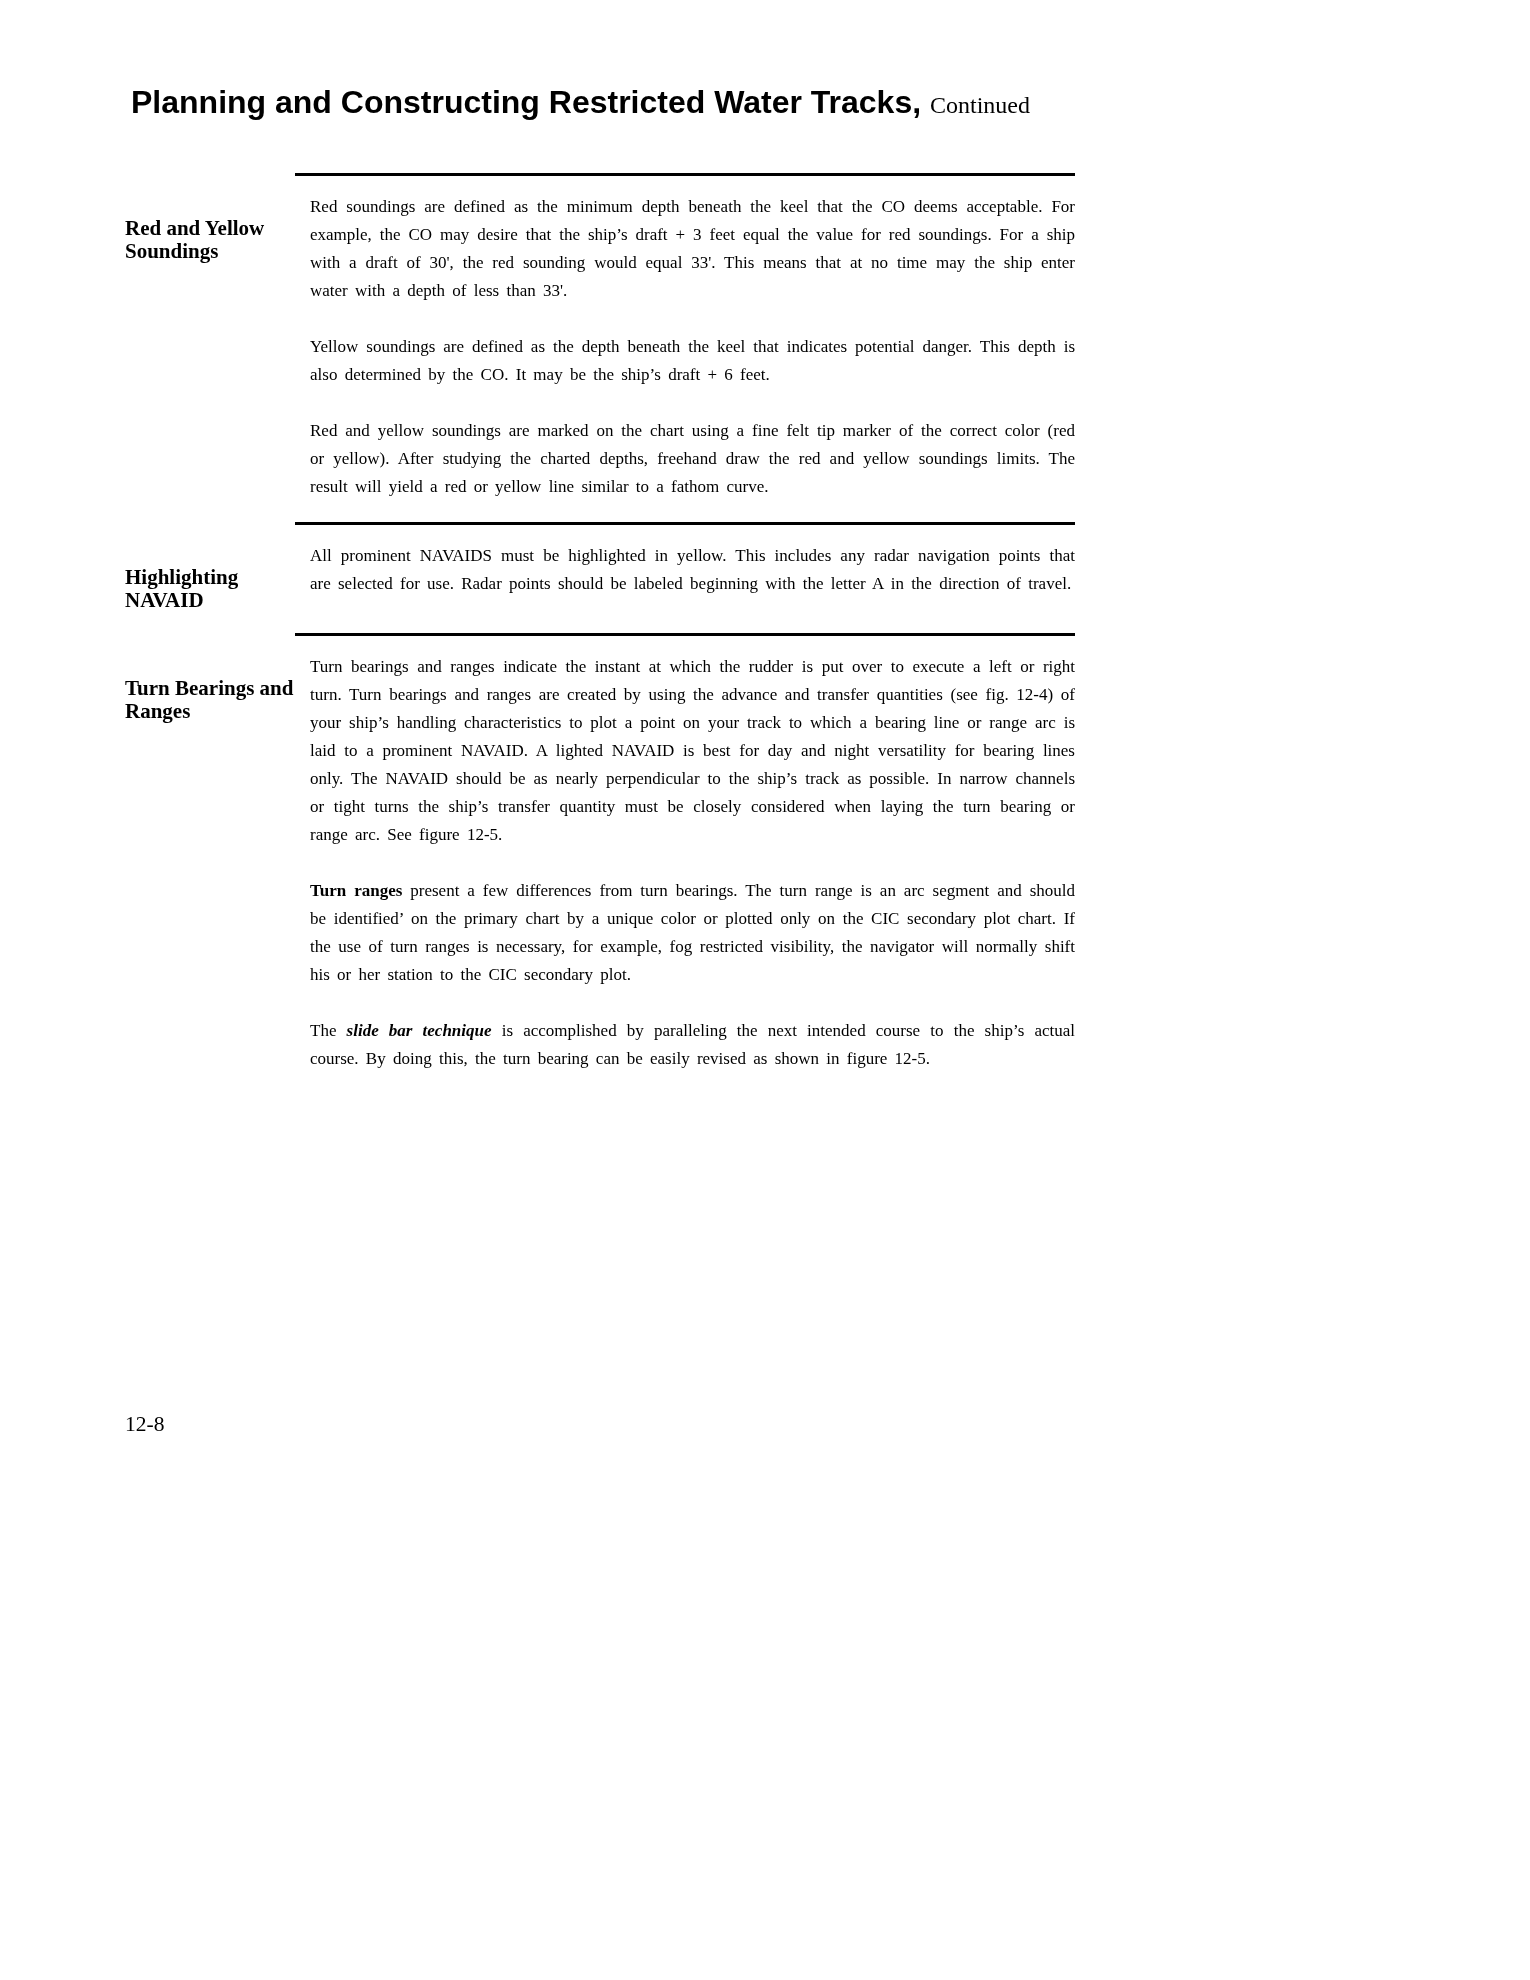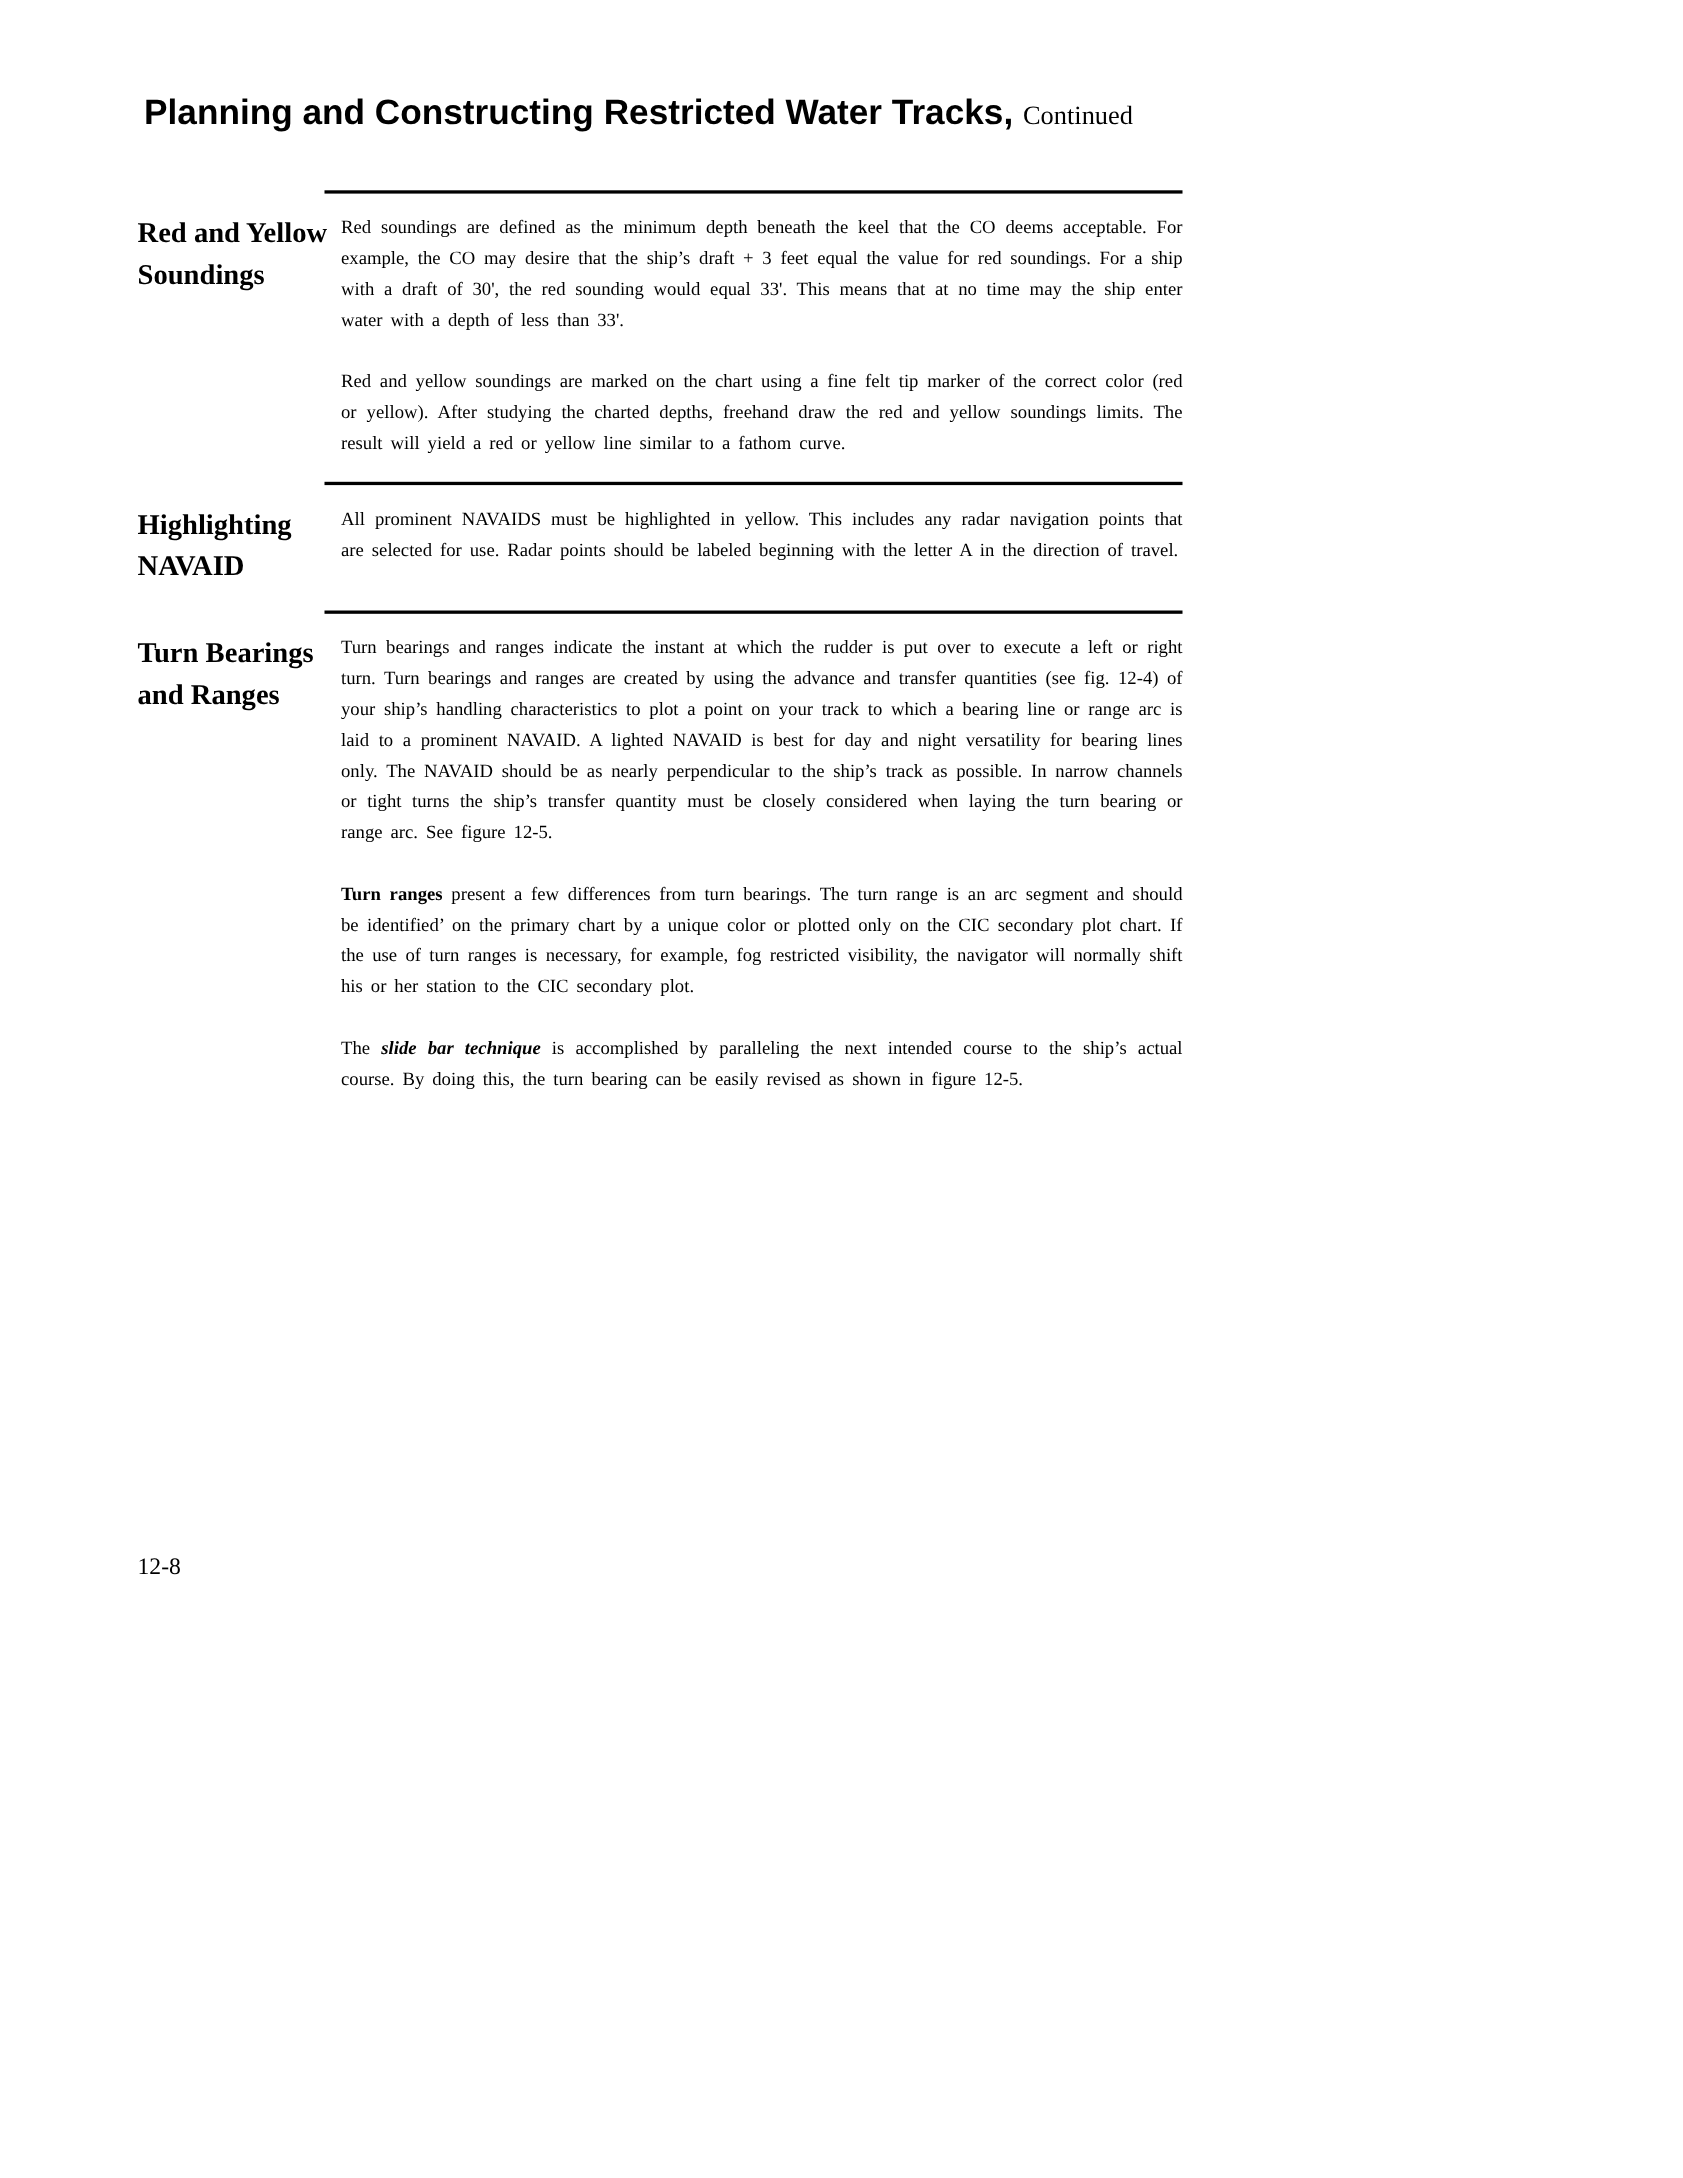--- a/index.html
+++ b/index.html
@@ -41,23 +41,24 @@
   .rule-first { margin-top:52px; }
   .section {
     display:flex;
     padding-top:17px;
     margin-bottom:21px;
   }
   .section-label {
     width:185px;
     flex-shrink:0;
     font-weight:bold;
-    font-size:26px;
-    line-height:38px;
+    font-size:21px;
+    line-height:23px;
     padding-right:12px;
+    margin-top:24px;
   }
   .section-body {
     width:765px;
     font-size:17px;
     line-height:28px;
     text-align:justify;
     word-spacing:3px;
   }
   .section-body p + p { margin-top:28px; }
   .bold { font-weight:bold; }
@@ -78,20 +79,21 @@
   <div class="content">
 
     <h1 class="title"><span>Planning and Constructing Restricted Water Tracks,</span> <span class="continued">Continued</span></h1>
 
     <div class="rule rule-first"></div>
 
     <div class="section">
       <div class="section-label">Red and Yellow Soundings</div>
       <div class="section-body">
         <p>Red soundings are defined as the minimum depth beneath the keel that the CO deems acceptable. For example, the CO may desire that the ship’s draft + 3 feet equal the value for red soundings. For a ship with a draft of 30', the red sounding would equal 33'. This means that at no time may the ship enter water with a depth of less than 33'.</p>
+        <p>Yellow soundings are defined as the depth beneath the keel that indicates potential danger. This depth is also determined by the CO. It may be the ship’s draft + 6 feet.</p>
         <p>Red and yellow soundings are marked on the chart using a fine felt tip marker of the correct color (red or yellow). After studying the charted depths, freehand draw the red and yellow soundings limits. The result will yield a red or yellow line similar to a fathom curve.</p>
       </div>
     </div>
 
     <div class="rule"></div>
 
     <div class="section">
       <div class="section-label">Highlighting NAVAID</div>
       <div class="section-body">
         <p>All prominent NAVAIDS must be highlighted in yellow. This includes any radar navigation points that are selected for use. Radar points should be labeled beginning with the letter A in the direction of travel.</p>

